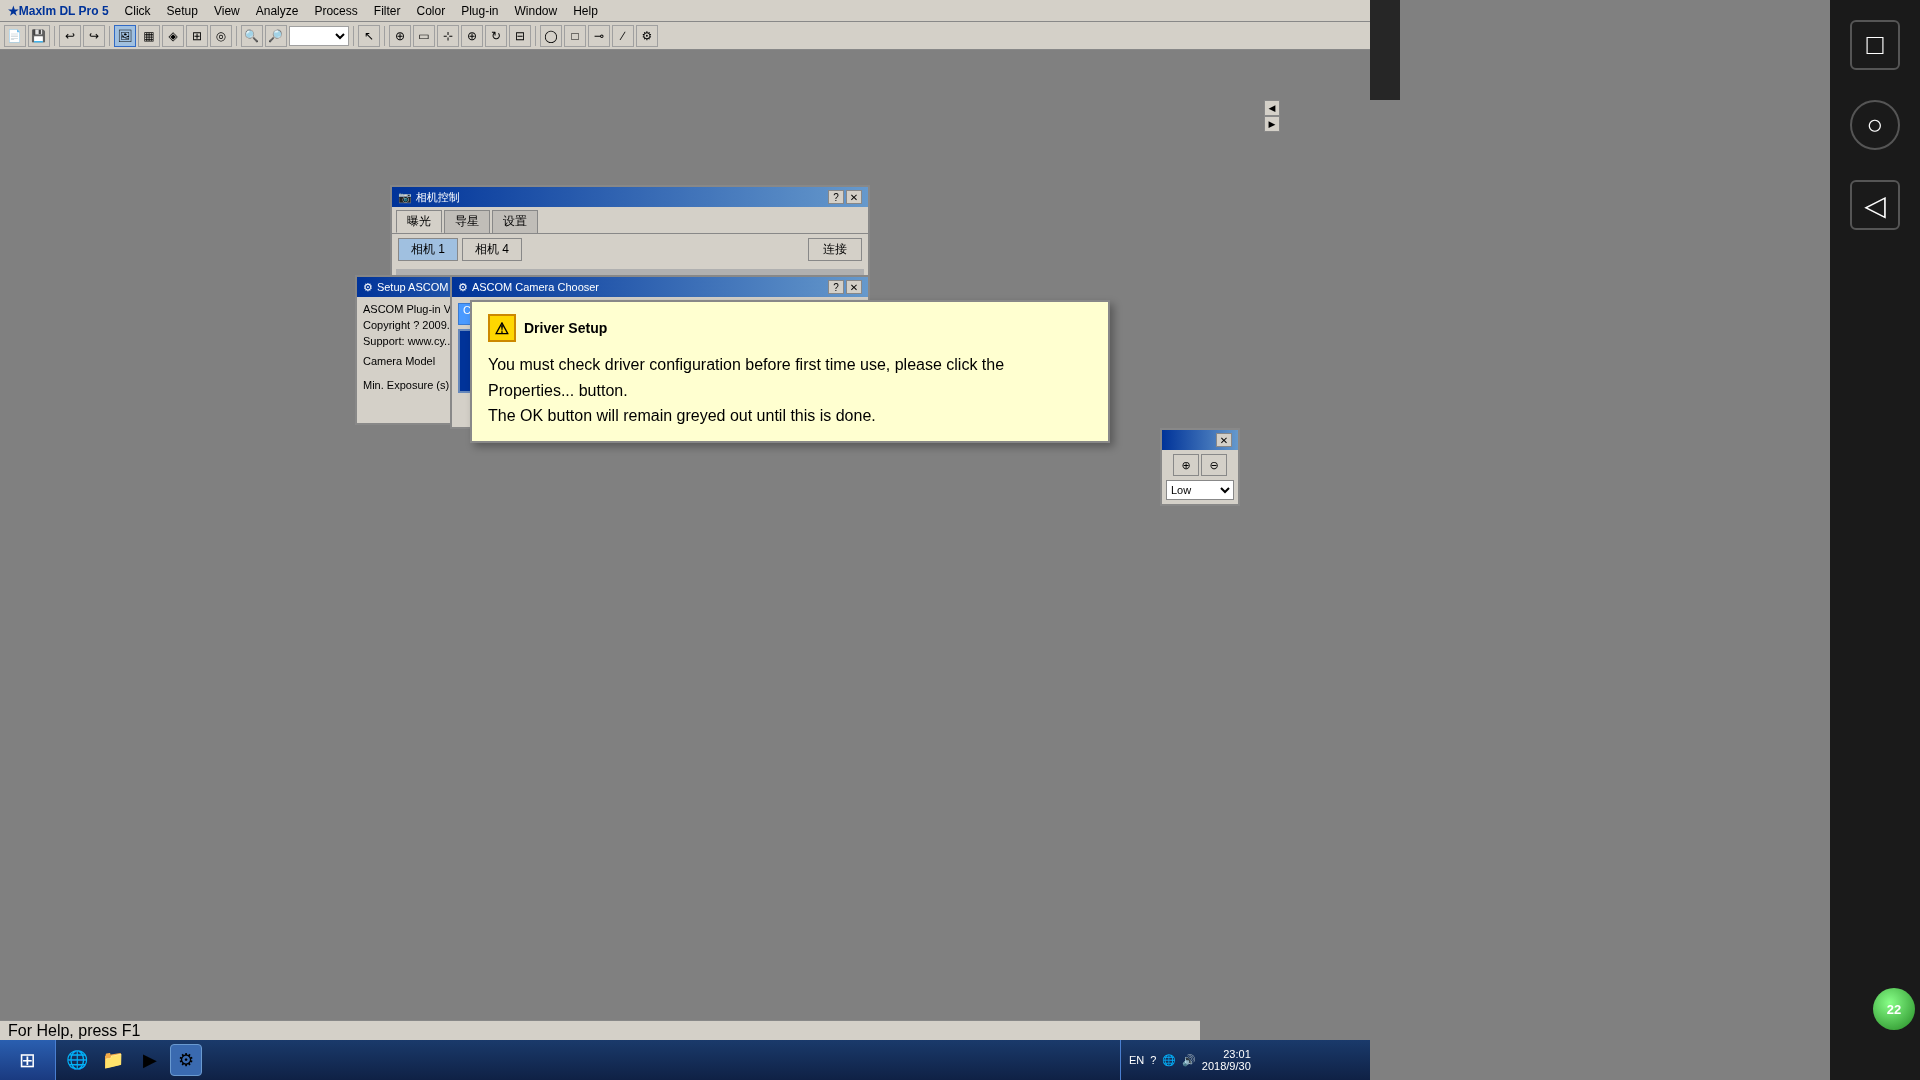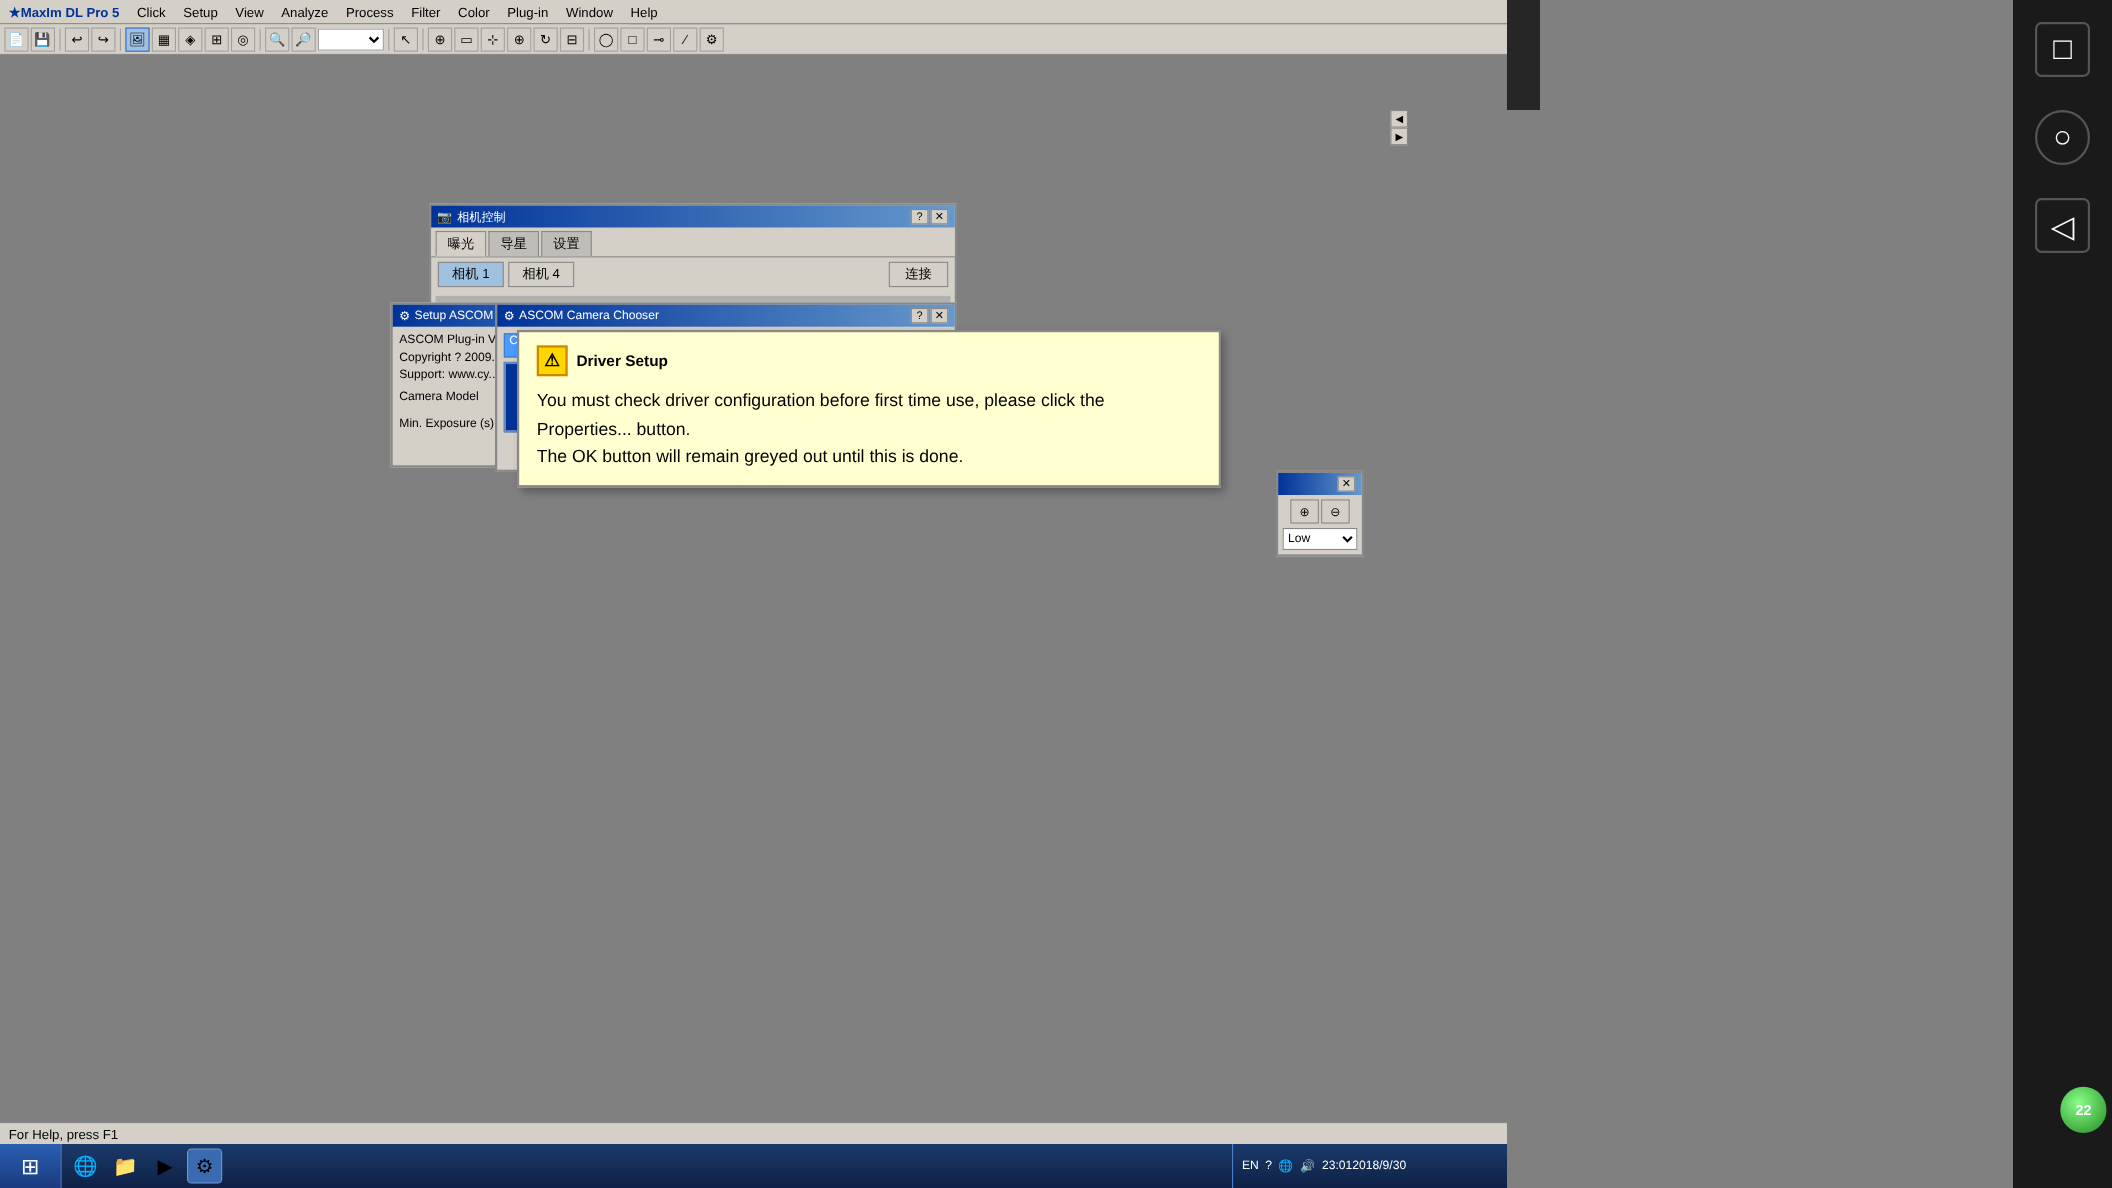--- a/index.html
+++ b/index.html
@@ -68,28 +68,28 @@
       min-width: 250px;
     }
     .tray-text { color: #fff; font-size: 11px; }
     .tray-time { color: #fff; font-size: 11px; text-align: right; }
 
     
     #statusbar {
       position: absolute;
       bottom: 40px;
       left: 0;
-      width: 1370px;
+      width: 1200px;
       height: 20px;
       background: #d4d0c8;
       border-top: 1px solid #888;
       display: flex;
       align-items: center;
       padding: 0 8px;
-      font-size: 12px;
+      font-size: 16px;
       color: #000;
     }
 
     
     #menubar {
       position: absolute;
       top: 0;
       left: 0;
       width: 1370px;
       height: 22px;
@@ -813,21 +813,21 @@
     <div class="taskbar-icon">🌐</div>
     <div class="taskbar-icon">📁</div>
     <div class="taskbar-icon">▶</div>
     <div class="taskbar-icon taskbar-active">⚙</div>
   </div>
   <div class="taskbar-tray">
     <span class="tray-text">EN</span>
     <span class="tray-text">?</span>
     <span class="tray-text">🌐</span>
     <span class="tray-text">🔊</span>
-    <div style="display:flex; flex-direction:row; align-items:flex-end;">
+    <div style="display:flex; flex-direction:column; align-items:flex-end;">
       <span class="tray-time">23:01</span>
       <span class="tray-time">2018/9/30</span>
     </div>
   </div>
 </div>
 
 <div id="mobile-panel">
   <div class="mobile-nav-icon" style="font-size:28px;">□</div>
   <div class="mobile-nav-icon" style="font-size:28px; border-radius:50%;">○</div>
   <div class="mobile-nav-icon" style="font-size:28px;">◁</div>

